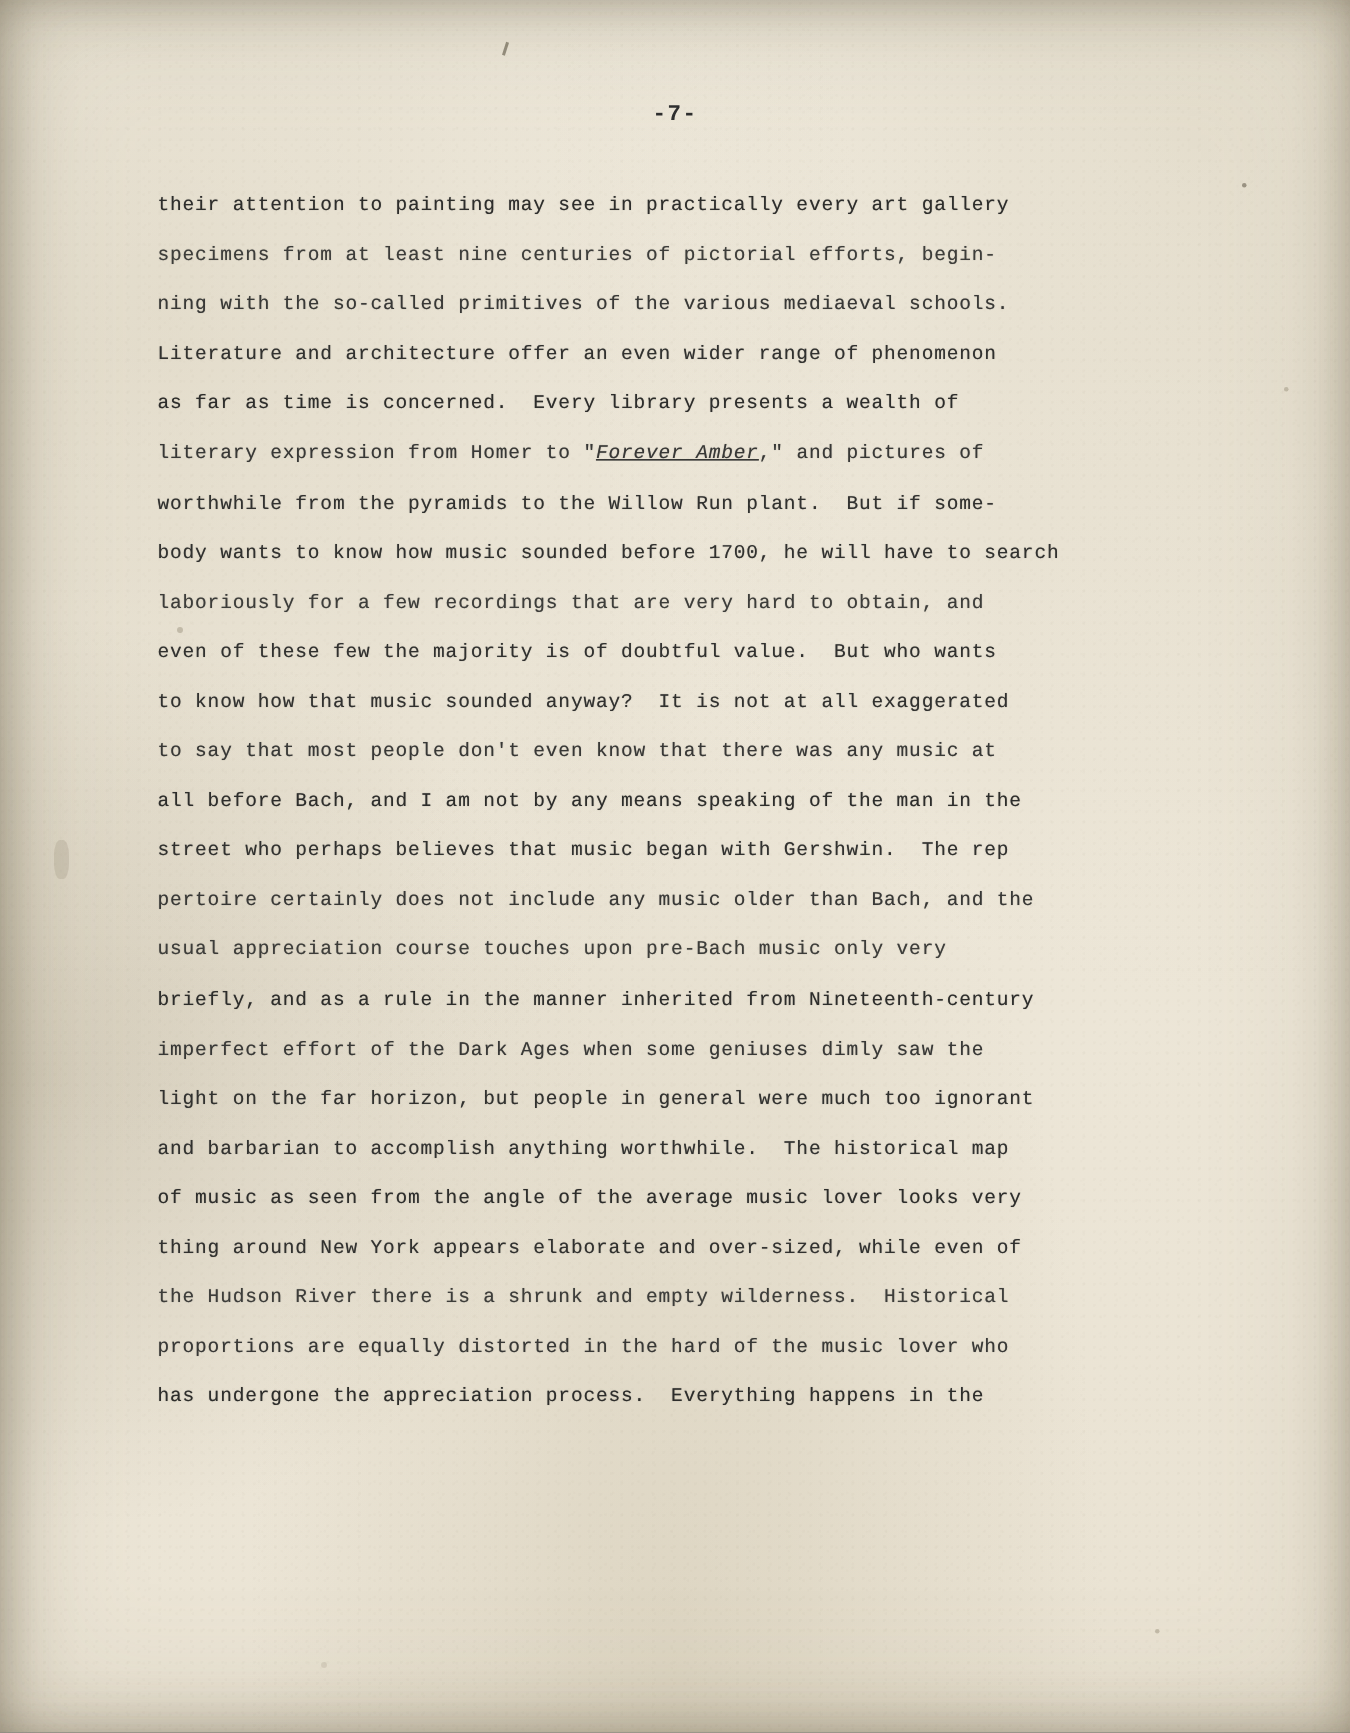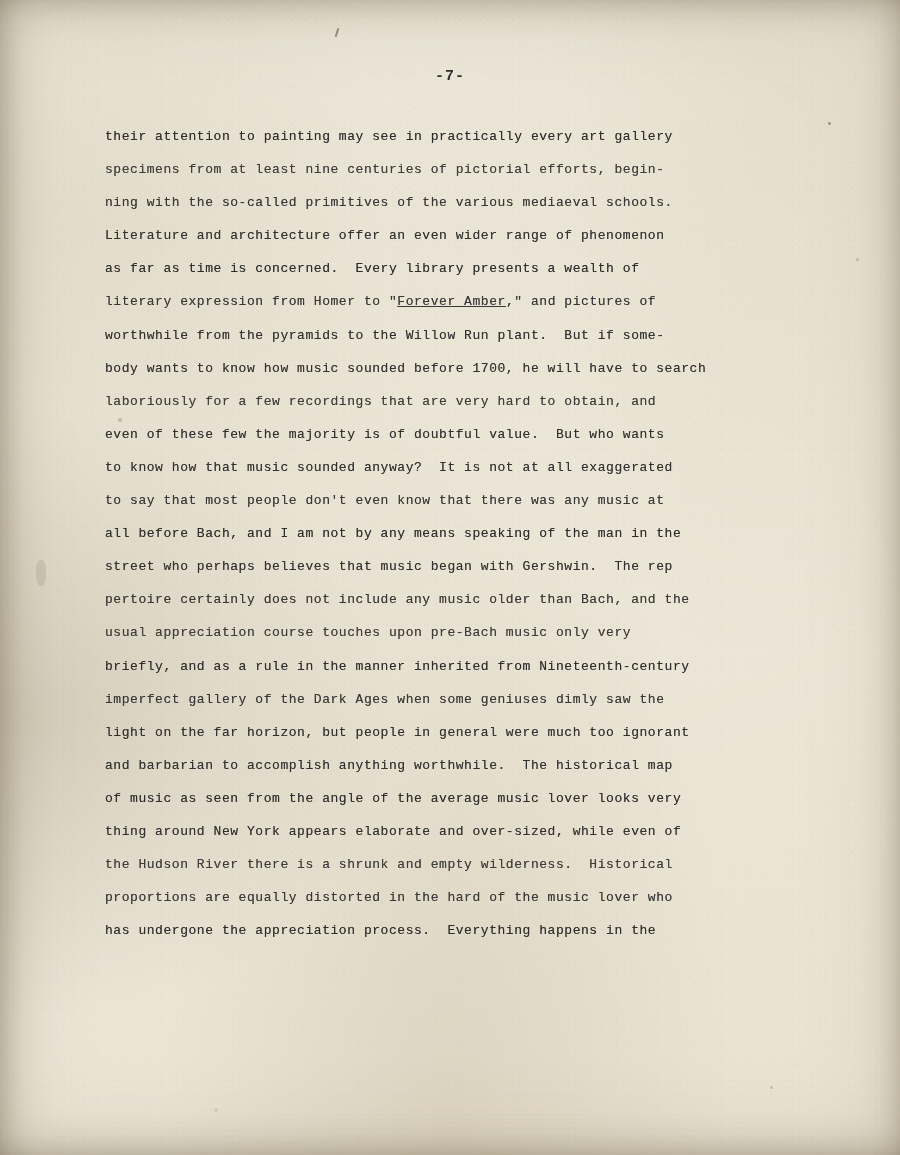--- a/index.html
+++ b/index.html
@@ -77,21 +77,21 @@
     height: 33.1px;
     line-height: 33.1px;
     white-space: pre;
     text-shadow: 0 0 0.6px rgba(49,49,47,0.55);
   }
   
   .line:nth-child(3n)    { color: #383836; }
   .line:nth-child(4n+1)  { color: #2d2d2b; }
   .line:nth-child(7n+2)  { color: #3d3d3a; }
 
-  .underline { text-decoration: underline; }
+  .underline { text-decoration: underline; font-style: italic; }
 
   .stray-mark-top {
     position: absolute;
     left: 336px;
     top: 28px;
     width: 2px;
     height: 9px;
     background: rgba(80,72,55,0.55);
     transform: rotate(18deg);
   }
@@ -133,21 +133,21 @@
     <div class="line">body wants to know how music sounded before 1700, he will have to search</div>
     <div class="line">laboriously for a few recordings that are very hard to obtain, and</div>
     <div class="line">even of these few the majority is of doubtful value.  But who wants</div>
     <div class="line">to know how that music sounded anyway?  It is not at all exaggerated</div>
     <div class="line">to say that most people don't even know that there was any music at</div>
     <div class="line">all before Bach, and I am not by any means speaking of the man in the</div>
     <div class="line">street who perhaps believes that music began with Gershwin.  The rep</div>
     <div class="line">pertoire certainly does not include any music older than Bach, and the</div>
     <div class="line">usual appreciation course touches upon pre-Bach music only very</div>
     <div class="line">briefly, and as a rule in the manner inherited from Nineteenth-century</div>
-    <div class="line">imperfect gallery of the Dark Ages when some geniuses dimly saw the</div>
+    <div class="line">imperfect effort of the Dark Ages when some geniuses dimly saw the</div>
     <div class="line">light on the far horizon, but people in general were much too ignorant</div>
     <div class="line">and barbarian to accomplish anything worthwhile.  The historical map</div>
     <div class="line">of music as seen from the angle of the average music lover looks very</div>
     <div class="line">thing around New York appears elaborate and over-sized, while even of</div>
     <div class="line">the Hudson River there is a shrunk and empty wilderness.  Historical</div>
     <div class="line">proportions are equally distorted in the hard of the music lover who</div>
     <div class="line">has undergone the appreciation process.  Everything happens in the</div>
   </div>
 
   <div class="edge-shadow"></div>

